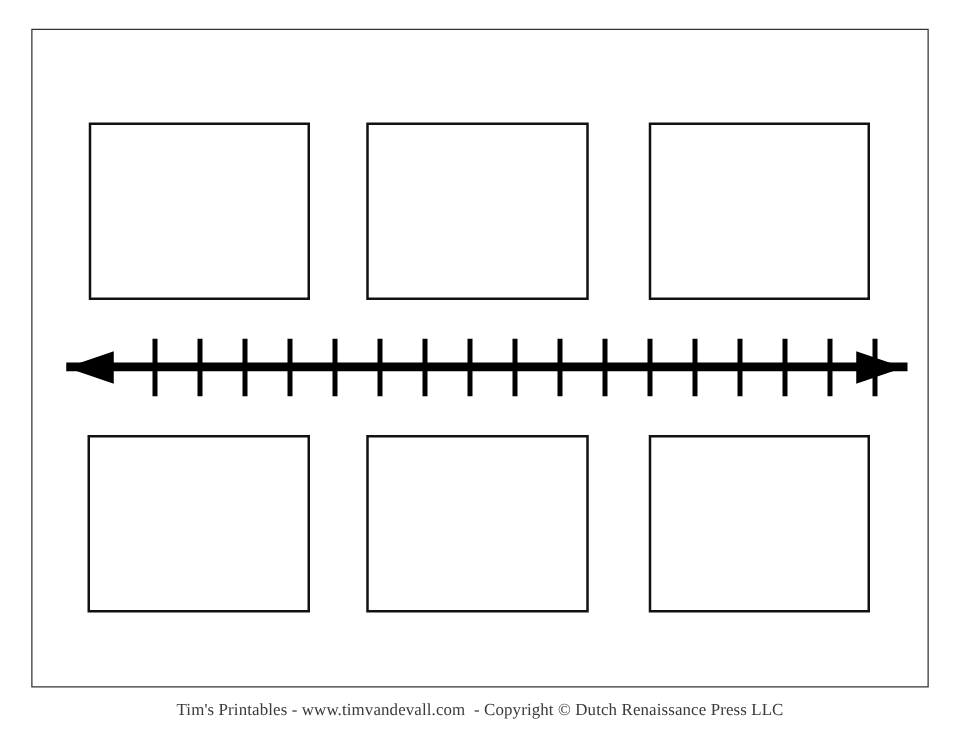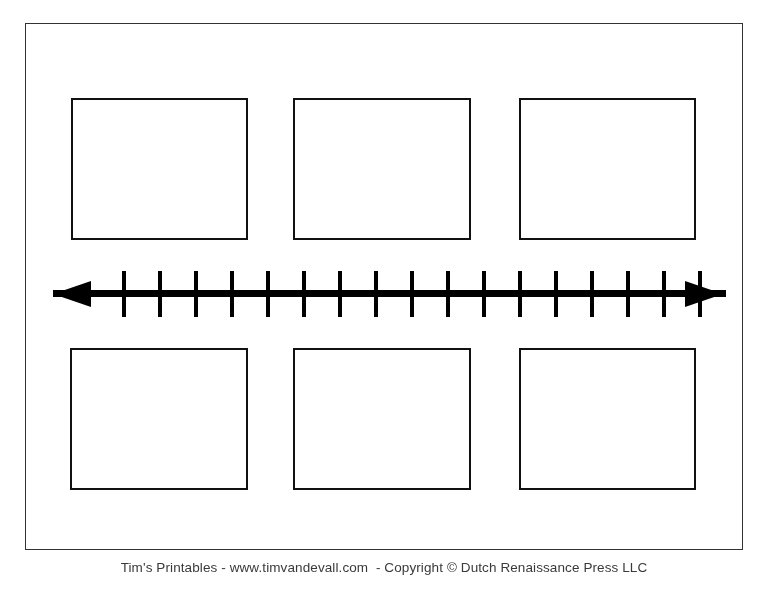--- a/index.html
+++ b/index.html
@@ -9,20 +9,21 @@
   }
   body {
     font-family: "Liberation Sans", sans-serif;
   }
   #page {
     position: relative;
     width: 768px;
     height: 593px;
     background: #ffffff;
     overflow: hidden;
+    font-family: Liberation Serif, serif;
   }
   
   #page-border {
     position: absolute;
     left: 25px;
     top: 23px;
     width: 718px;
     height: 527px;
     box-sizing: border-box;
     border: 1.5px solid #333333;

